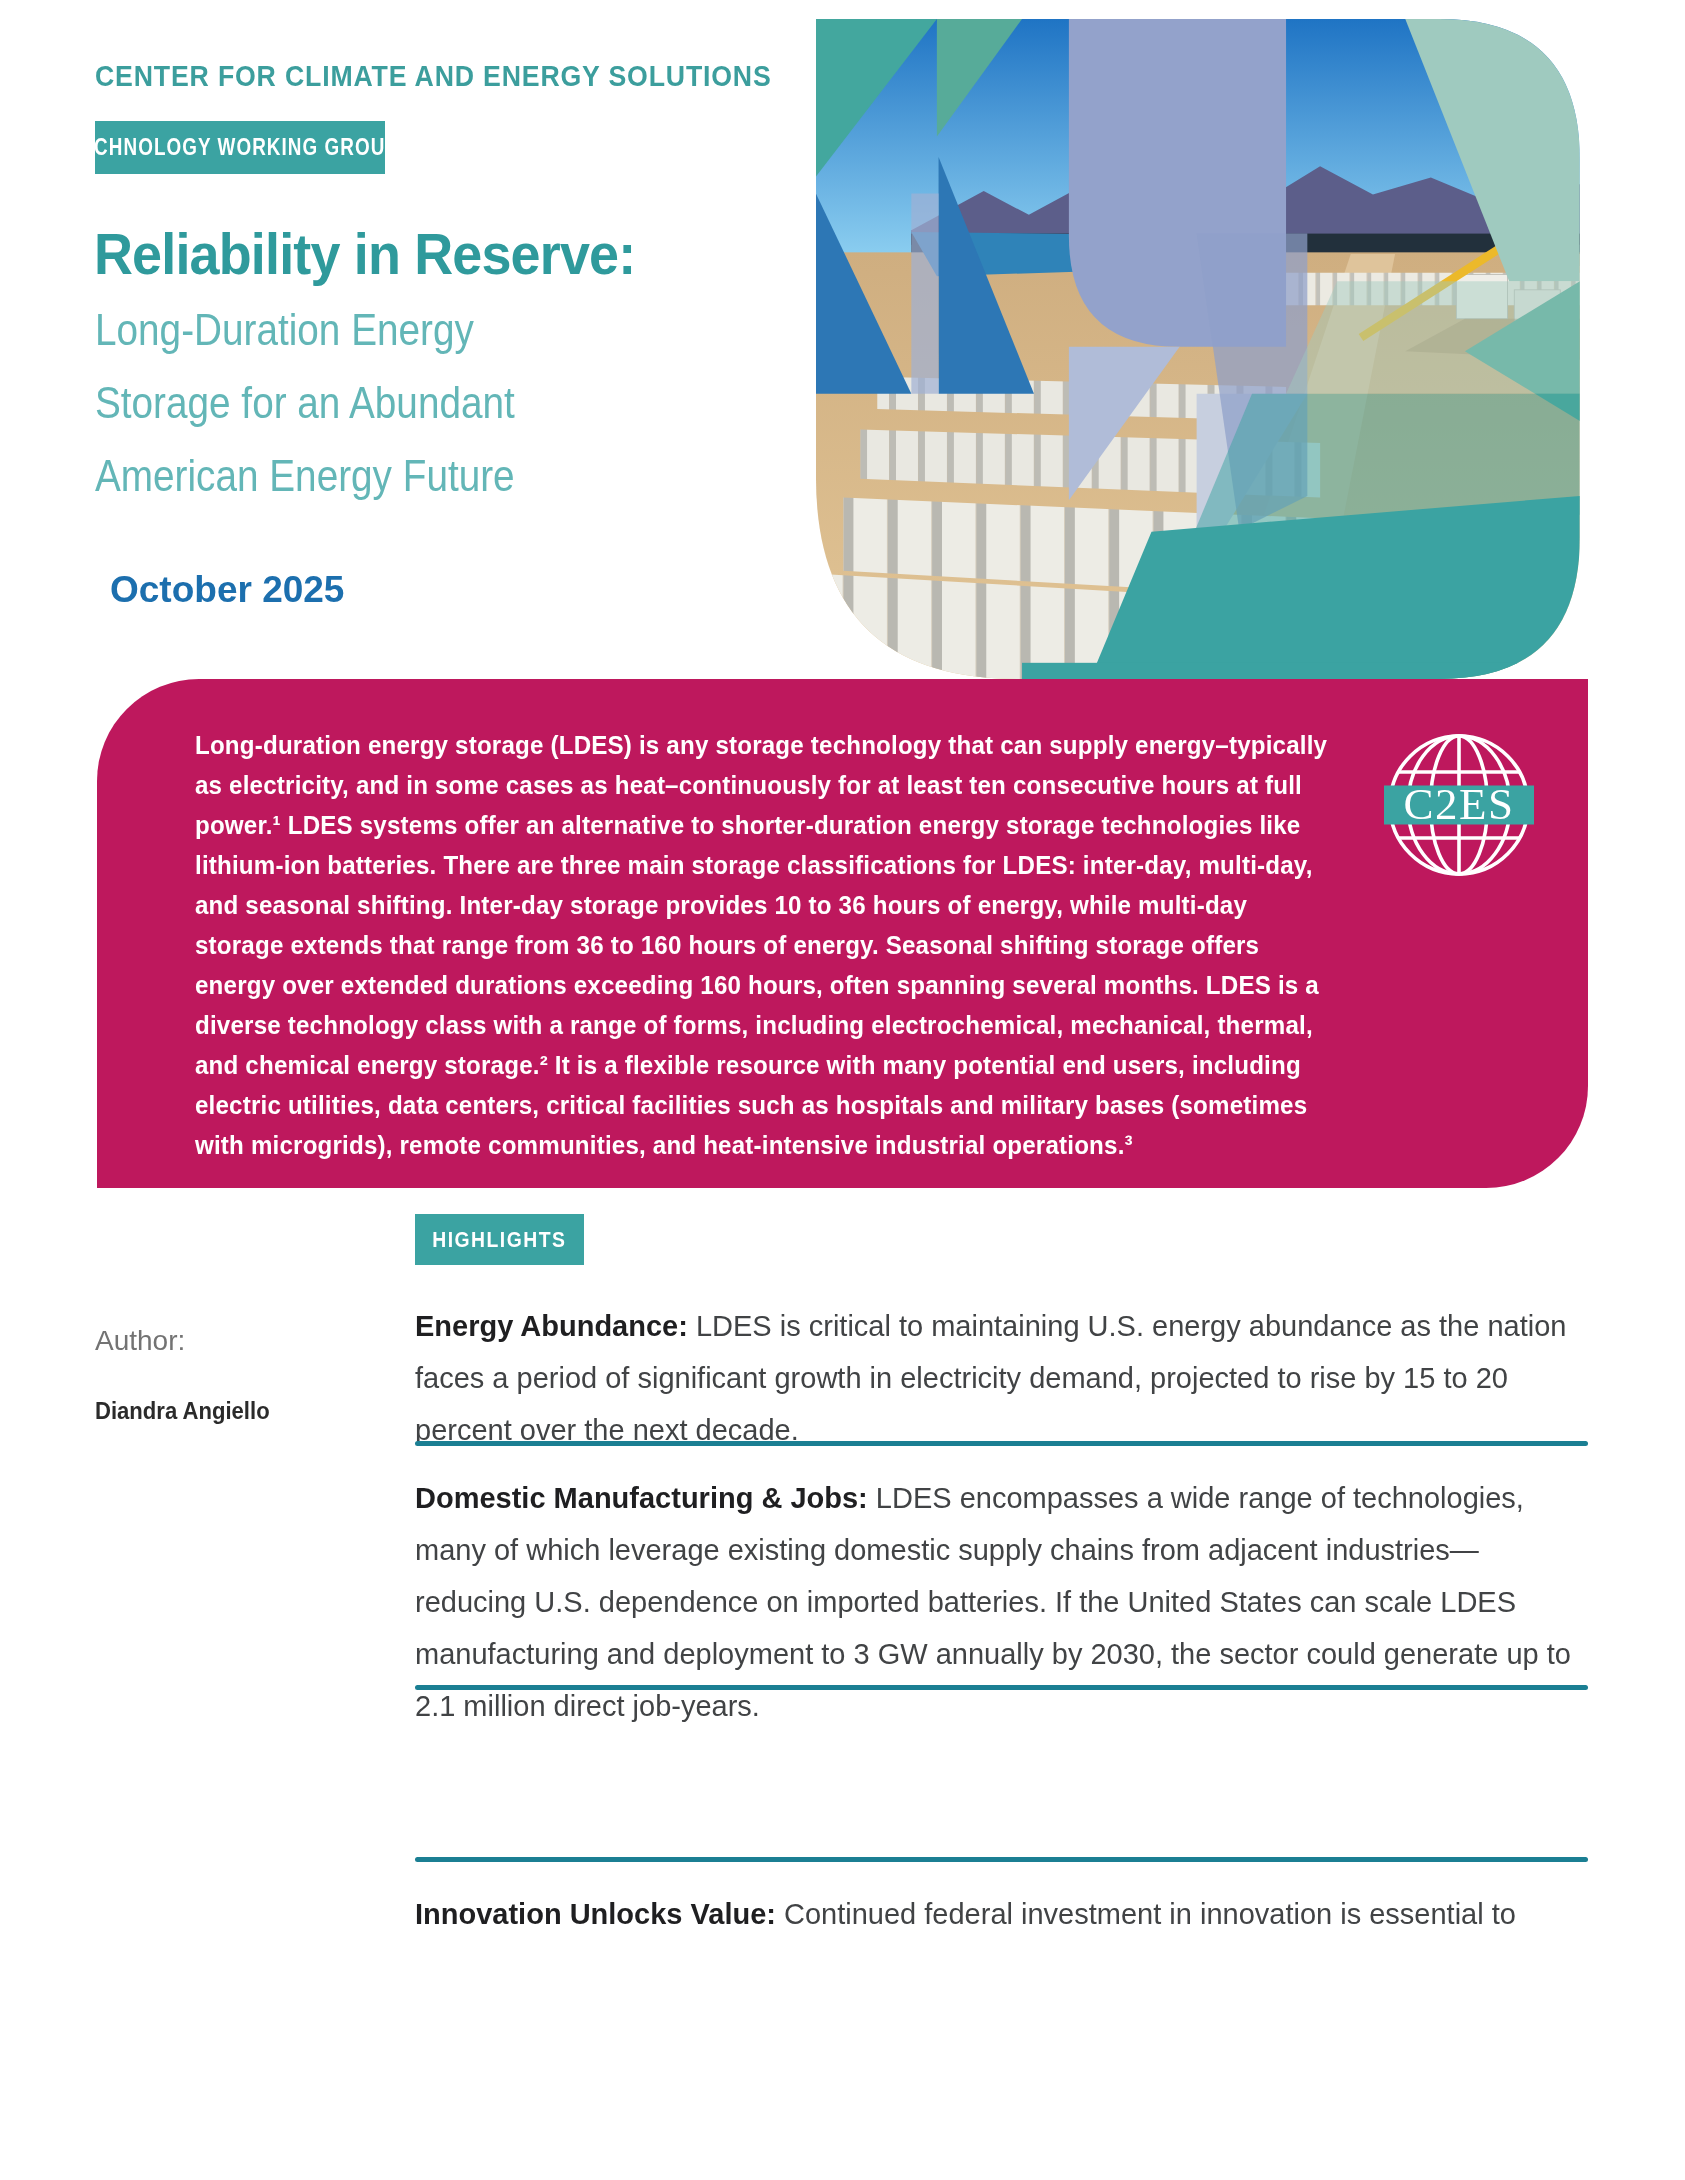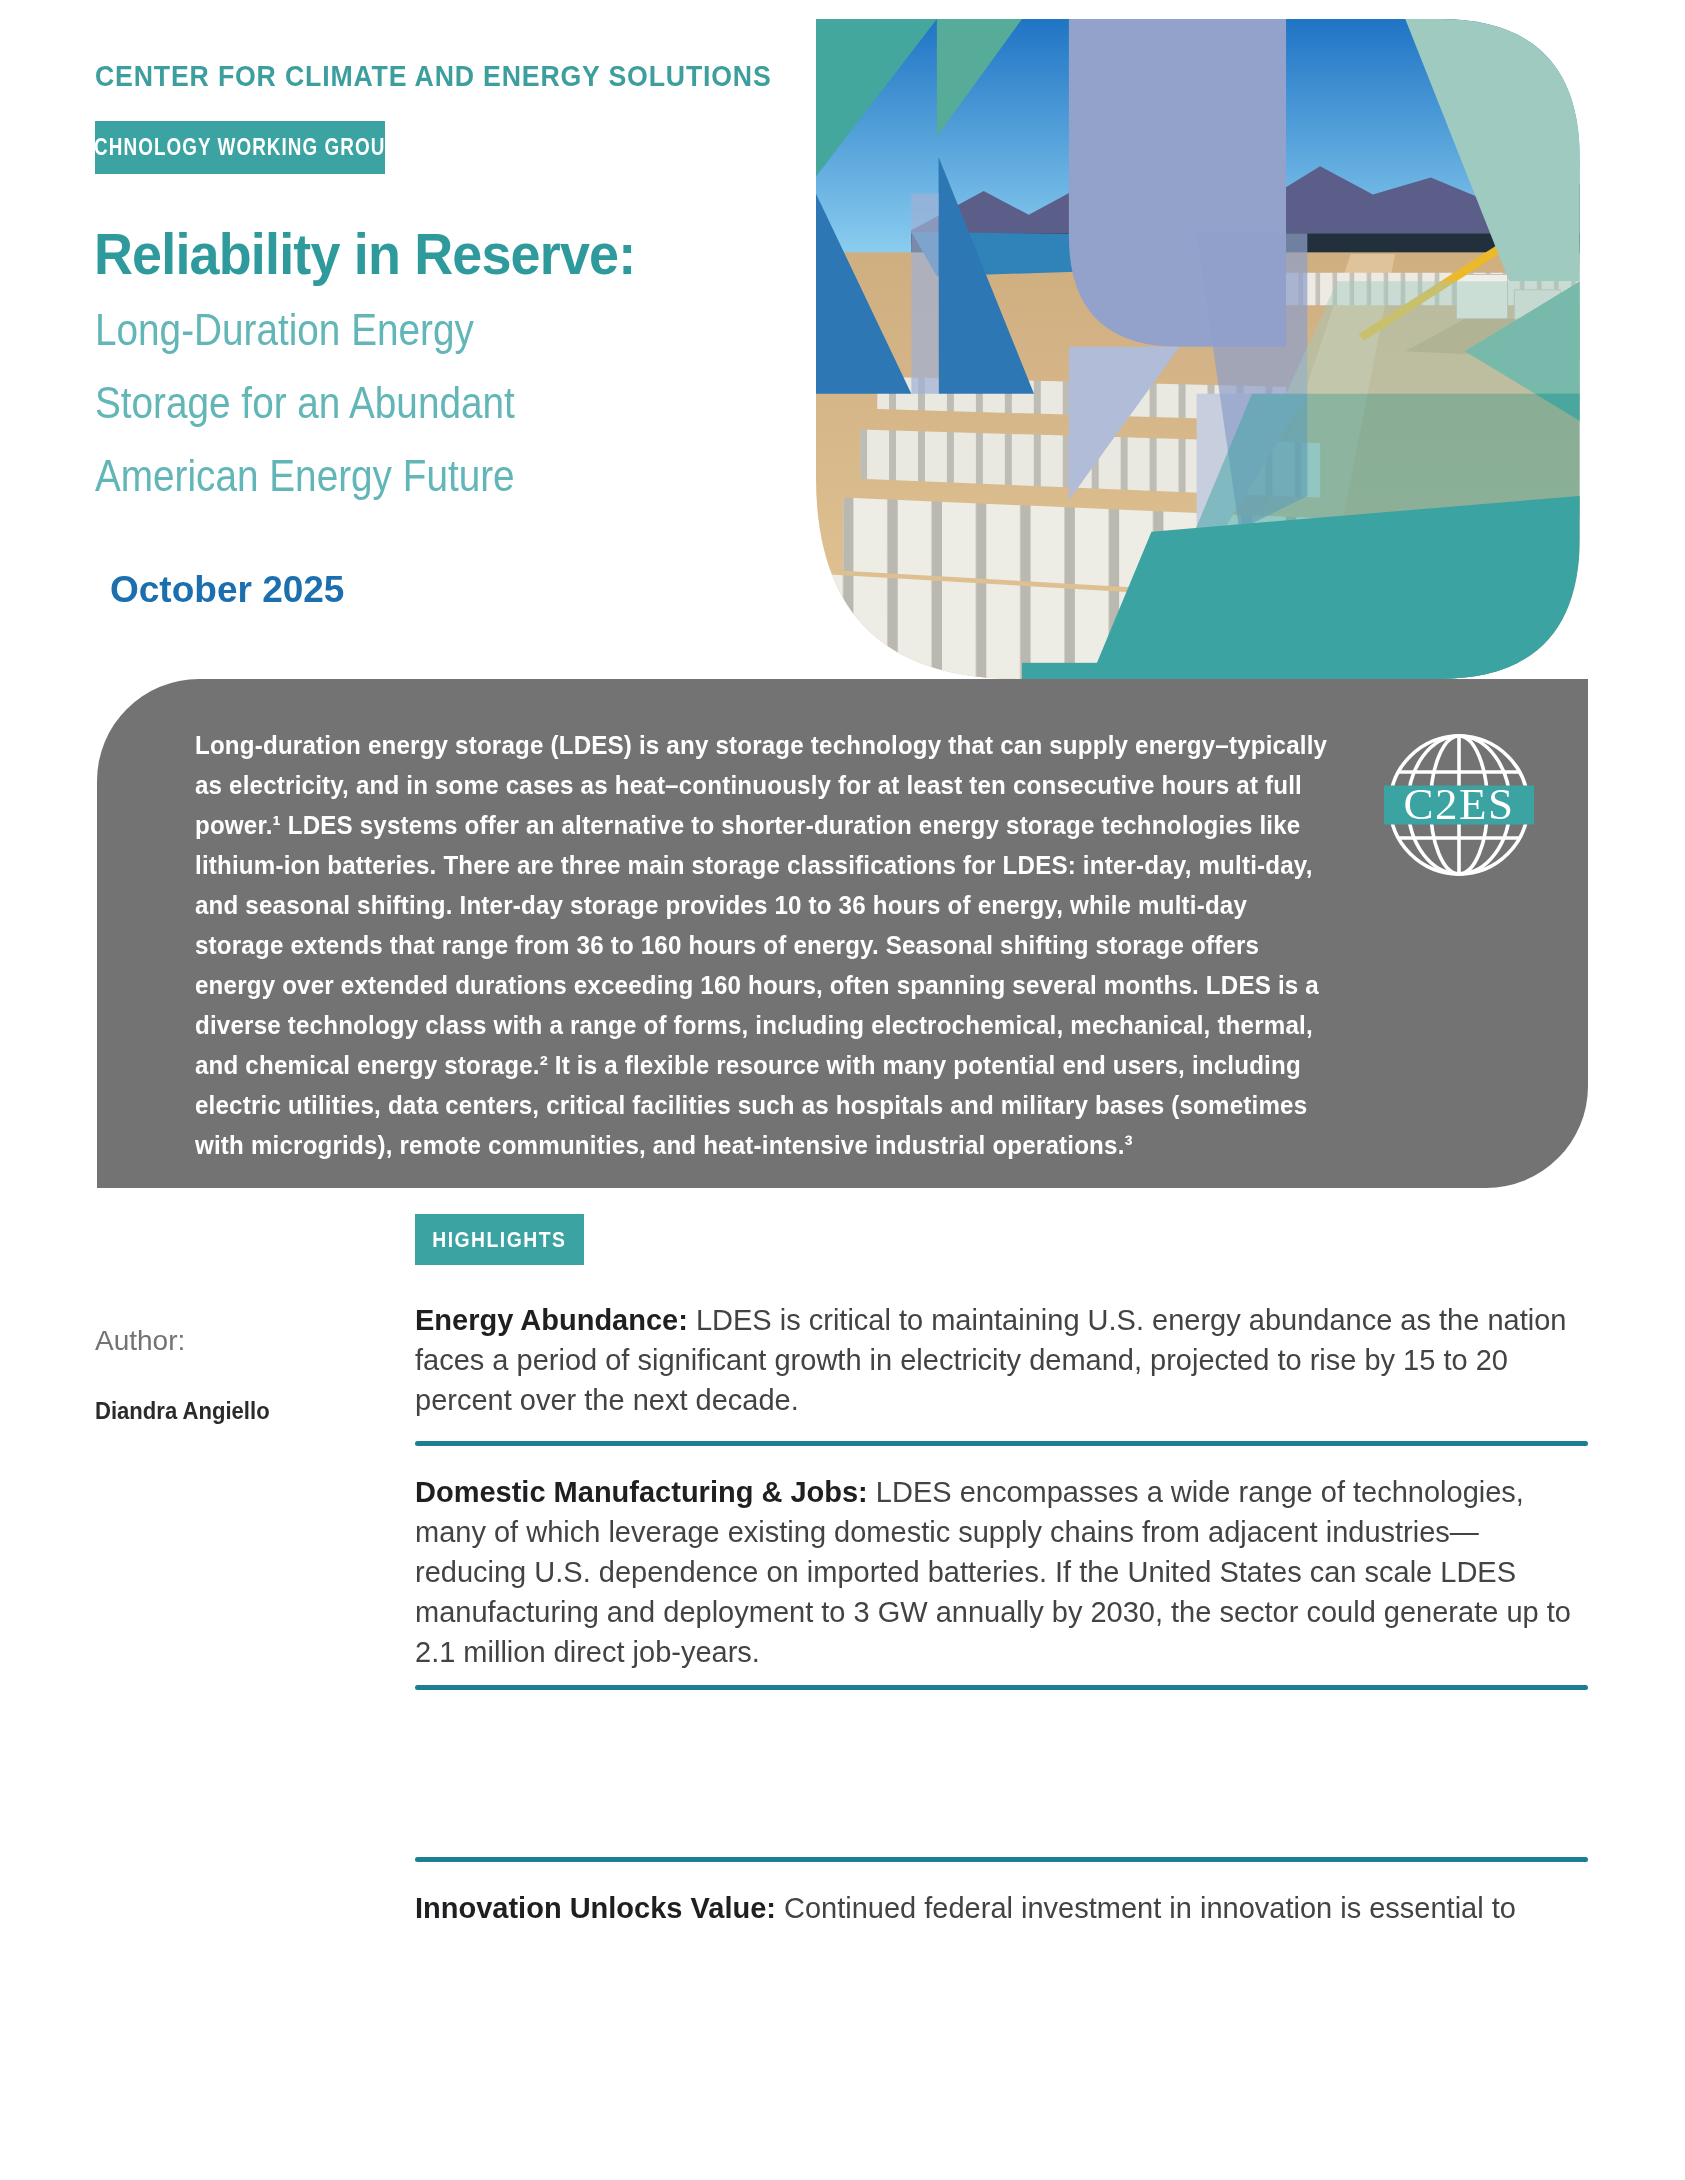--- a/index.html
+++ b/index.html
@@ -20,38 +20,38 @@
               transform:scaleX(.93);transform-origin:0 0;white-space:nowrap;letter-spacing:-0.9px;}
   .subtitle{left:95px;font-size:44px;font-weight:400;color:#63B6B7;
             transform:scaleX(.88);transform-origin:0 0;white-space:nowrap;letter-spacing:0;}
   .sub1{top:305px;} .sub2{top:378px;} .sub3{top:451px;}
   .pub-date{left:95px;top:569px;font-size:37px;font-weight:700;color:#1C6FAE;white-space:nowrap;margin-left:15px;}
 
   
   .hero{left:809px;top:19px;width:771px;height:660px;}
 
   
-  .summary-box{left:97px;top:679px;width:1491px;height:509px;background:#737373;
+  .summary-box{left:97px;top:679px;width:1491px;height:509px;background:#be185d;
                border-radius:102px 0 102px 0;}
   .summary-text{position:absolute;left:98px;top:46px;width:1252px;
                 transform:scaleX(.915);transform-origin:0 0;
                 color:#ffffff;font-size:26.4px;line-height:40px;font-weight:600;
                 letter-spacing:0.2px;}
   .c2es-logo{position:absolute;left:1287px;top:51px;width:150px;height:150px;}
 
   
   .hl-badge{left:415px;top:1214px;width:169px;height:51px;background:#3BA3A2;
             display:flex;align-items:center;justify-content:center;}
   .hl-badge span{color:#fff;font-size:22px;font-weight:700;letter-spacing:1.7px;
             transform:scaleX(.88);white-space:nowrap;}
   .author-label{left:95px;top:1325px;font-size:28px;font-weight:400;color:#737373;}
   .author-name{left:95px;top:1397px;font-size:24px;font-weight:700;color:#2B2B2B;
                transform:scaleX(.92);transform-origin:0 0;white-space:nowrap;}
 
-  .hl-item{left:415px;width:1173px;font-size:29px;line-height:40px;color:#414345;}
+  .hl-item{left:415px;width:1173px;font-size:29px;line-height:52px;color:#414345;}
   .hl-item .lead{font-weight:700;color:#1F1F21;}
   .item1{top:1300px;} .item2{top:1472px;} .item3{top:1716px;} .item4{top:1888px;}
   .divider{left:415px;width:1173px;height:5.1px;background:#1B7F93;border-radius:2.6px;}
   .div1{top:1441px;} .div2{top:1685px;} .div3{top:1857px;} .div4{top:2100px;}
 </style>
 </head>
 <body>
 
 <div class="page">
 

